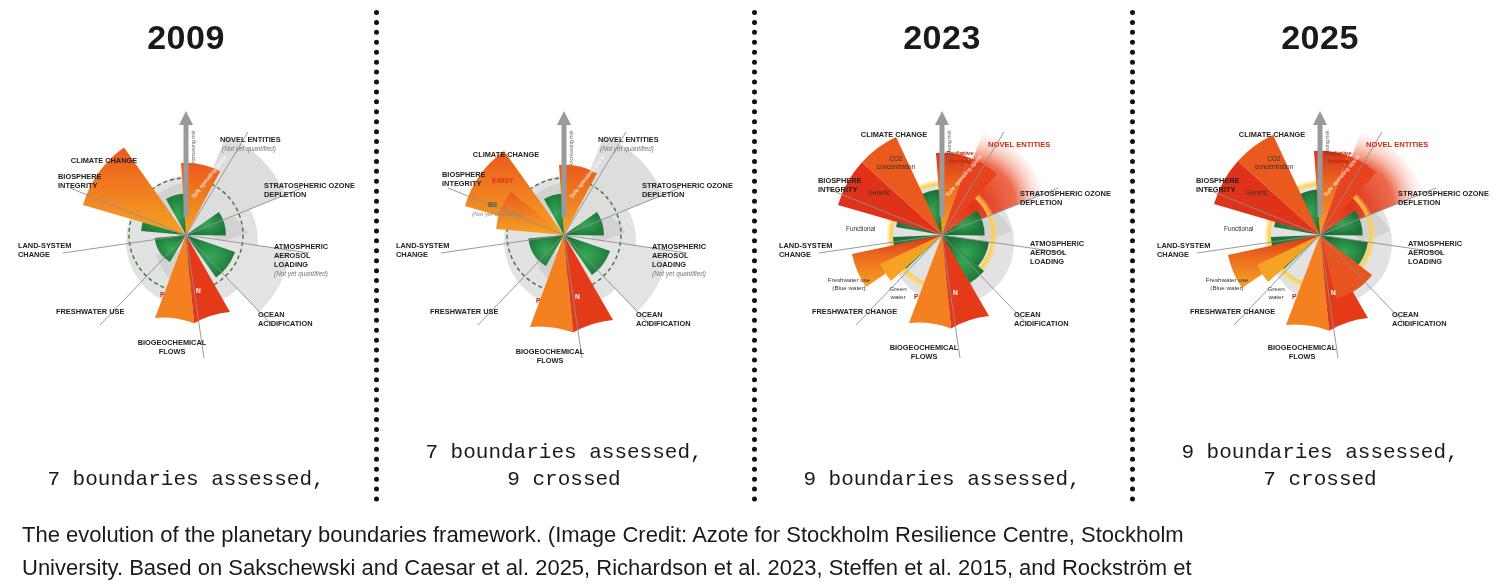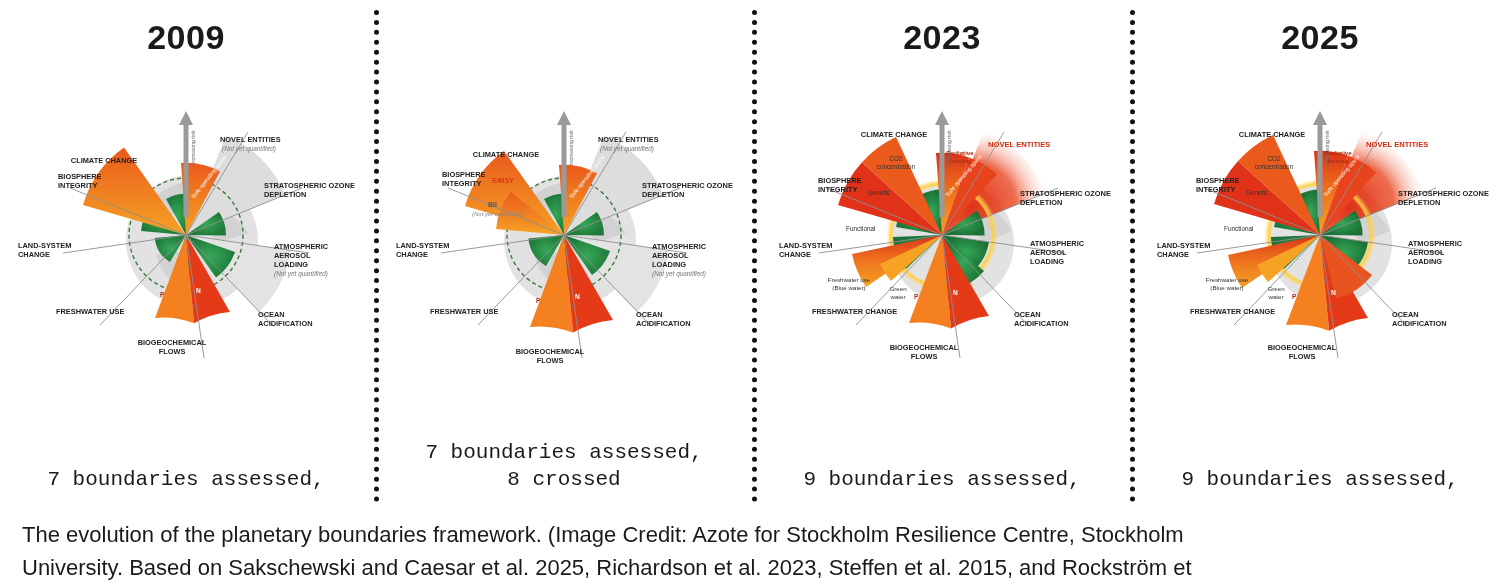--- a/index.html
+++ b/index.html
@@ -253,21 +253,21 @@
             <text x="-72" y="-52" font-size="7" font-weight="bold" fill="#e03218">E/MSY</text>
             <text x="-76" y="-28" font-size="7" font-weight="bold" fill="#555">BII</text>
             <text x="-92" y="-19" font-size="6" font-style="italic" fill="#888">(Not yet quantified)</text>
             <text x="-28" y="68" font-size="6.6" font-weight="bold" fill="#b42a13">P</text>
             <text x="11" y="64" font-size="6.6" font-weight="bold" fill="#ffffff">N</text>
           </g>
         </svg>
       </div>
       <div class="caption-below">
         <div>7 boundaries assessed,</div>
-        <div>8 crossed</div>
+        <div>9 crossed</div>
       </div>
     </div>
 
     <div class="divider"></div>
 
     <div class="panel p2">
       <div class="year">2023</div>
       <div class="wheel-wrap">
         <svg class="wheel" width="348" height="330" viewBox="0 0 348 330">
           <defs>
@@ -464,19 +464,20 @@
             <text x="-124" y="-43" font-size="7.4" font-weight="bold" fill="#222">INTEGRITY</text>
             <text x="-74" y="-40" font-size="6.4" fill="#333">Genetic</text>
             <text x="-96" y="-4" font-size="6.4" fill="#333">Functional</text>
             <text x="-28" y="64" font-size="6.6" font-weight="bold" fill="#b42a13">P</text>
             <text x="11" y="60" font-size="6.6" font-weight="bold" fill="#ffffff">N</text>
           </g>
         </svg>
       </div>
       <div class="caption-below">
         <div>9 boundaries assessed,</div>
+        <div>7 crossed</div>
       </div>
     </div>
 
   </div>
 
   <div class="footer">The evolution of the planetary boundaries framework. (Image Credit: Azote for Stockholm Resilience Centre, Stockholm University. Based on Sakschewski and Caesar et al. 2025, Richardson et al. 2023, Steffen et al. 2015, and Rockström et al. 2009).</div>
 </div>
 
 </body></html>

